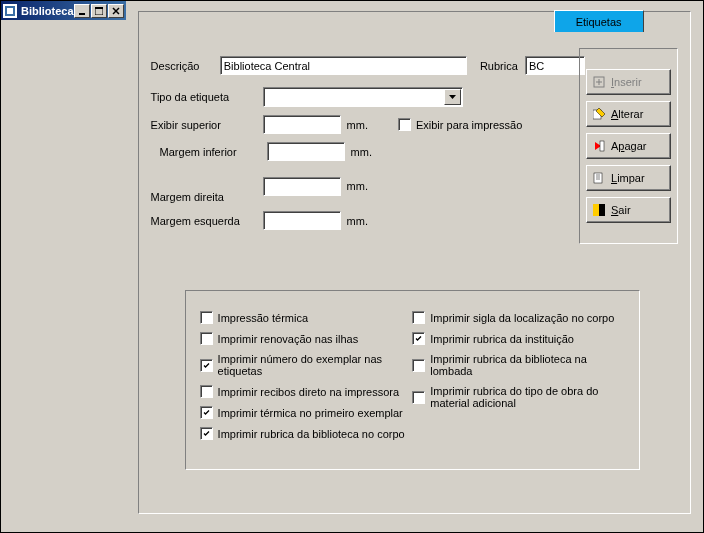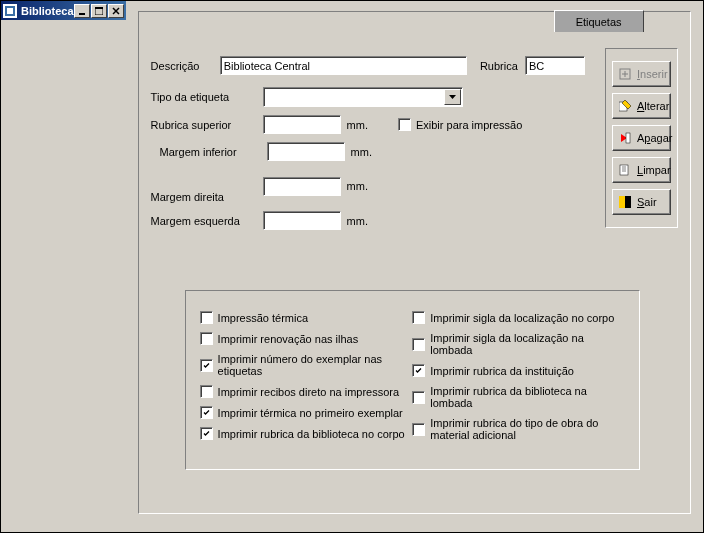--- a/index.html
+++ b/index.html
@@ -8,38 +8,38 @@
 .window { width: 704px; height: 533px; border: 1px solid #000; background: #d4d0c8; display: flex; flex-direction: row; }
 .titlebar { height: 19px; background: linear-gradient(to right, #0a246a, #3a6ea5); color: #fff; display: flex; align-items: center; padding: 0 2px; }
 .titlebar .icon { width: 14px; height: 14px; background: #fff; margin-right: 4px; display:flex; align-items:center; justify-content:center; }
 .titlebar .title { font-weight: bold; flex: 1; }
 .titlebar .controls { display: flex; gap: 1px; }
 .titlebar .btn { width: 16px; height: 14px; background: #d4d0c8; border: 1px solid #fff; border-right-color:#404040; border-bottom-color:#404040; display:flex; align-items:center; justify-content:center; font-family: Arial; font-size:10px; font-weight:bold; color:#000; }
 
 .client { flex:1; padding: 10px 12px 18px 12px; position: relative; }
 .outer-frame { height: 100%; border: 1px solid #fff; border-top-color:#808080; border-left-color:#808080; position:relative; padding: 30px 12px 12px 12px; }
 
-.tab { position:absolute; top:-2px; left:415px; width:90px; height:22px; background:#a3a3a3; border:1px solid #fff; border-top-color:#fff; border-left-color:#fff; border-right-color:#404040; border-bottom:none; display:flex; align-items:center; justify-content:center; }
+.tab { position:absolute; top:-2px; left:415px; width:90px; height:22px; background:#0ea5e9; border:1px solid #fff; border-top-color:#fff; border-left-color:#fff; border-right-color:#404040; border-bottom:none; display:flex; align-items:center; justify-content:center; }
 
 .form-area { position:absolute; left:12px; top:44px; right:105px; }
 .row { display:flex; align-items:center; margin-bottom:8px; }
 .lbl { width:96px; }
 .input { height:19px; border:1px solid #808080; border-right-color:#fff; border-bottom-color:#fff; background:#fff; padding:0 3px; }
 .input-inset { box-shadow: inset 1px 1px 0 #404040; }
 
 .push-btn { height:23px; border:1px solid #fff; border-right-color:#404040; border-bottom-color:#404040; background:#d4d0c8; display:inline-flex; align-items:center; padding:0 8px; cursor:default; box-shadow: inset -1px -1px 0 #808080; }
 .push-btn .u { text-decoration: underline; }
 
 .select { height:20px; width:200px; border:1px solid #808080; border-right-color:#fff; border-bottom-color:#fff; background:#fff; display:flex; align-items:center; box-shadow: inset 1px 1px 0 #404040; position:relative; }
 .select .arrow-btn { position:absolute; right:1px; top:1px; width:17px; height:16px; background:#d4d0c8; border:1px solid #fff; border-right-color:#404040; border-bottom-color:#404040; display:flex; align-items:center; justify-content:center; }
 
 .checkbox-box { width:13px; height:13px; border:1px solid #808080; border-right-color:#fff; border-bottom-color:#fff; background:#fff; box-shadow: inset 1px 1px 0 #404040; display:inline-flex; align-items:center; justify-content:center; margin-right:5px; flex-shrink:0; }
 .check-mark { width:7px; height:7px; display:block; }
 
-.side-btns { position:absolute; right:12px; top:36px; width:73px; border:1px solid #808080; border-right-color:#fff; border-bottom-color:#fff; padding:12px 6px; display:flex; flex-direction:column; gap:6px; }
+.side-btns { position:absolute; right:12px; top:36px; width:99px; border:1px solid #808080; border-right-color:#fff; border-bottom-color:#fff; padding:20px 6px; display:flex; flex-direction:column; gap:6px; }
 .side-btn { height:26px; border:1px solid #fff; border-right-color:#404040; border-bottom-color:#404040; background:#d4d0c8; display:flex; align-items:center; padding:0 5px; gap:5px; box-shadow: inset -1px -1px 0 #808080; }
 .side-btn.disabled { color:#808080; }
 .side-btn .ic { width:14px; height:14px; flex-shrink:0; display:flex; align-items:center; justify-content:center; }
 .side-btn .txt { flex:1; text-align:left; }
 .side-btn .u { text-decoration: underline; }
 
 .check-panel { position:absolute; left:46px; right:50px; top:278px; height:180px; border:1px solid #808080; border-right-color:#fff; border-bottom-color:#fff; padding:20px 14px; }
 .check-cols { display:flex; }
 .check-col { flex:1; display:flex; flex-direction:column; gap:8px; }
 .check-row { display:flex; align-items:center; }
@@ -101,21 +101,21 @@
             <span style="padding-left:3px;"></span>
             <div class="arrow-btn">
               <svg width="7" height="4">
                   <polygon points="0,0 7,0 3.5,4" fill="#000"></polygon>
                 </svg>
             </div>
           </div>
         </div>
 
         <div class="row">
-          <span class="lbl" style="width:112px;">Rubrica superior</span>
+          <span class="lbl" style="width:112px;">Exibir superior</span>
           <input class="input input-inset" style="width: 78px;" value="">
           <span style="width:6px;"></span>
           <span>mm.</span>
           <span style="width:30px;"></span>
           <span class="checkbox-box"></span>
           <span>Exibir para impressão</span>
         </div>
 
         <div class="row">
           <span class="lbl" style="width:116px;padding-left:9px;">Margem inferior</span>
@@ -229,24 +229,20 @@
                 </span>
                 <span>Imprimir rubrica da biblioteca no corpo</span>
               </div>
             </div>
           <div class="check-col" id="col-right">
               <div class="check-row">
                 <span class="checkbox-box"></span>
                 <span>Imprimir sigla da localização no corpo</span>
               </div>
               <div class="check-row">
-                <span class="checkbox-box"></span>
-                <span>Imprimir sigla da localização na lombada</span>
-              </div>
-              <div class="check-row">
                 <span class="checkbox-box">
                   <svg class="check-mark" viewBox="0 0 7 7">
                     <polyline points="1,3.5 2.5,5 6,1.5" fill="none" stroke="#000" stroke-width="1.3"></polyline>
                   </svg>
                 </span>
                 <span>Imprimir rubrica da instituição</span>
               </div>
               <div class="check-row">
                 <span class="checkbox-box"></span>
                 <span>Imprimir rubrica da biblioteca na lombada</span>

